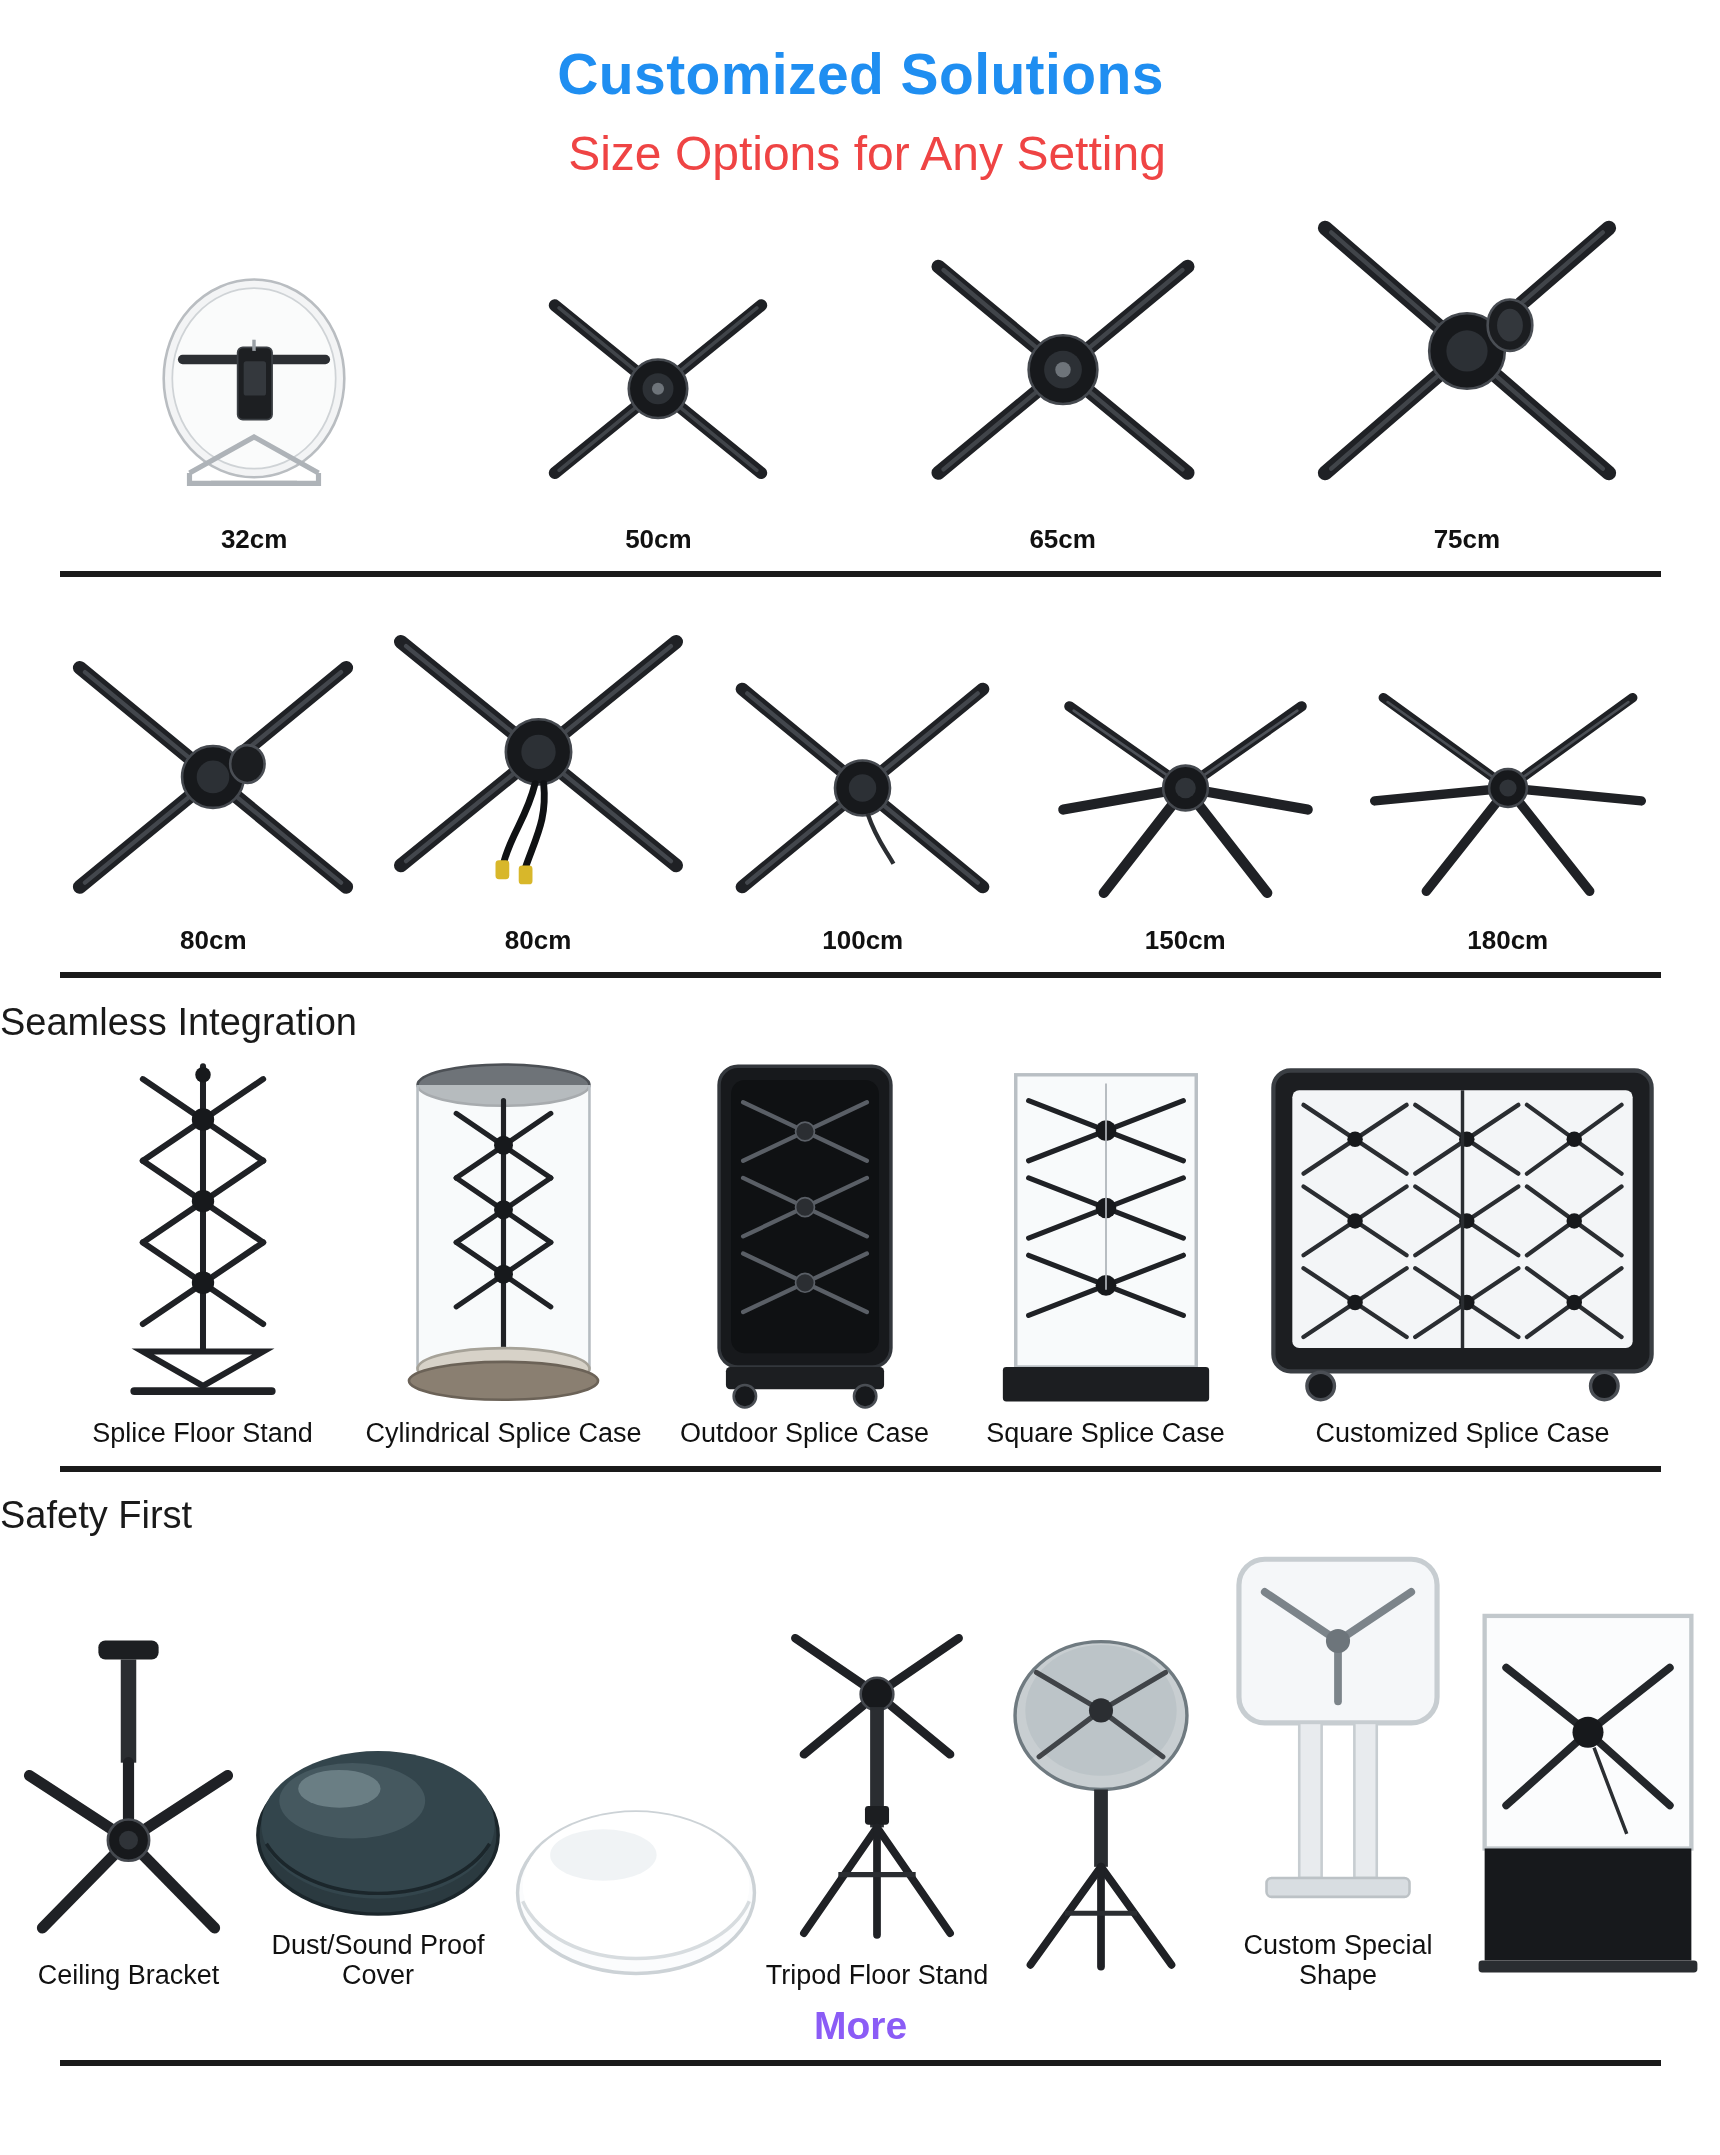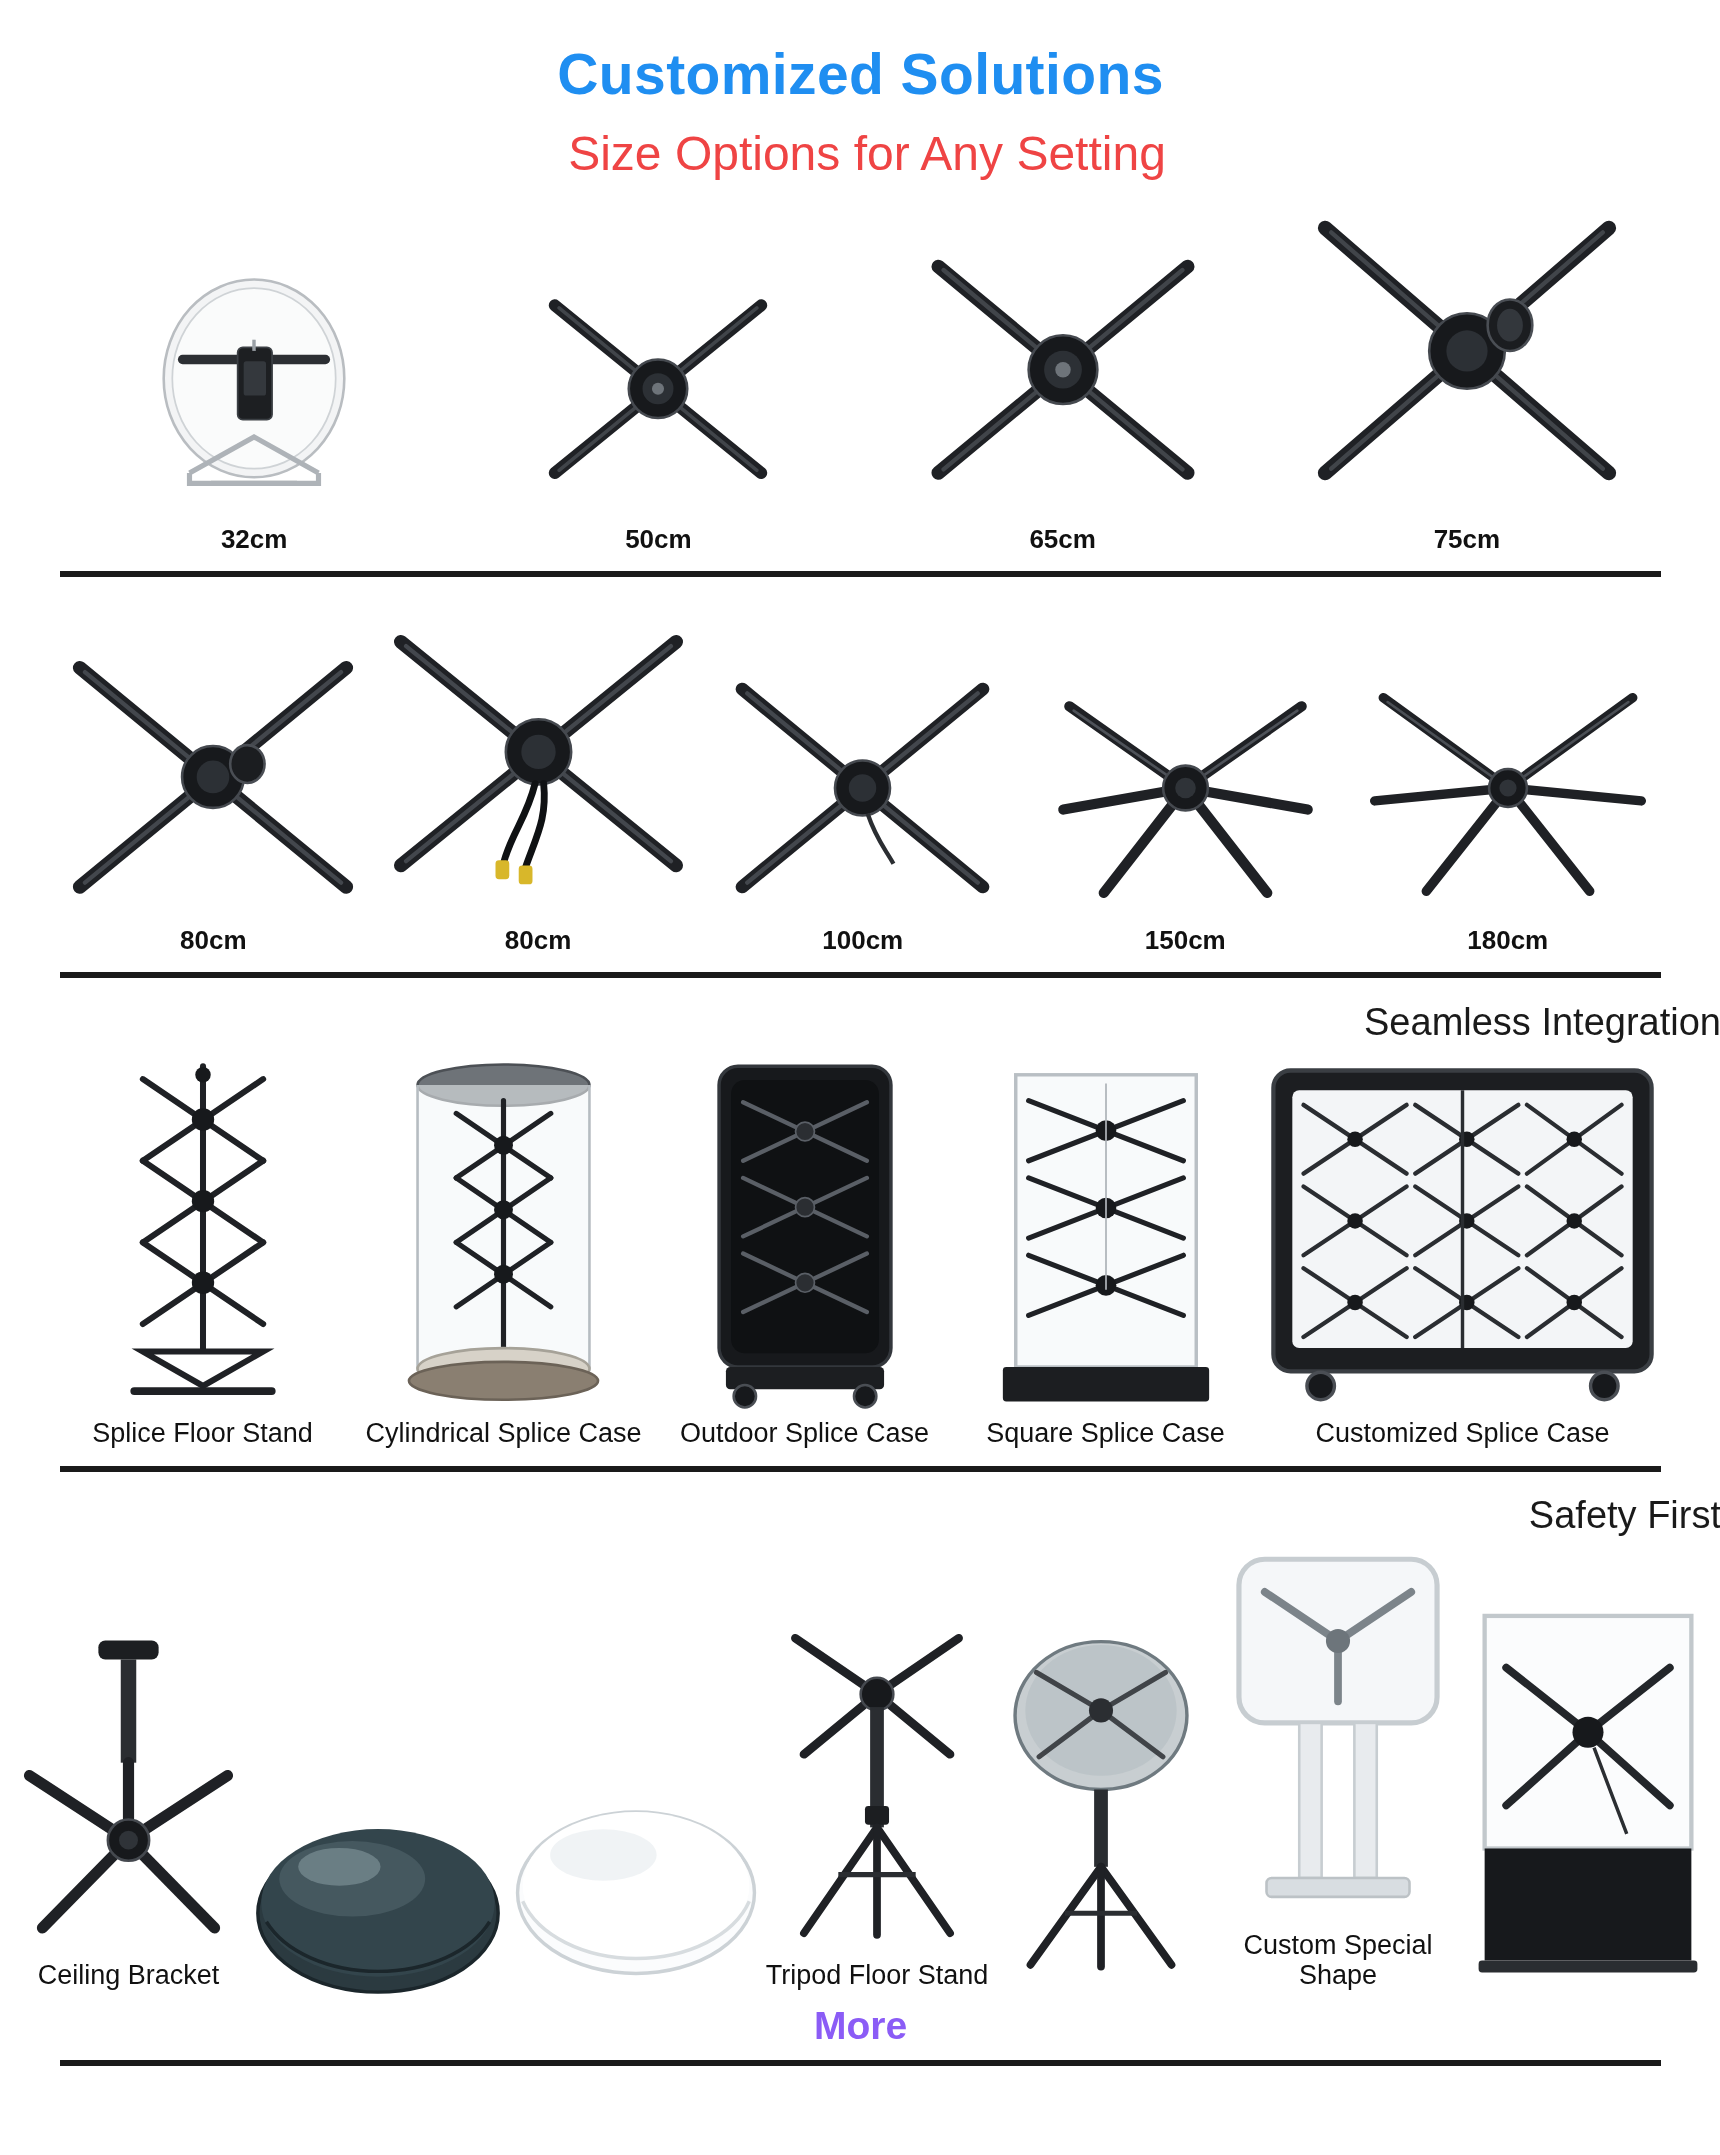--- a/index.html
+++ b/index.html
@@ -30,21 +30,21 @@
   .sub-title {
     text-align: center;
     color: #ef4444;
     font-size: 48px;
     font-weight: normal;
     margin: 19px 0 0 13px;
   }
 
   
   .section-title {
-    text-align: right;
+    text-align: left;
     color: #1a1a1a;
     font-size: 38px;
     font-weight: normal;
     margin: 22.4px 0 5.2px 0;
   }
   .rule {
     height: 6px;
     background: #1a1a1a;
     margin: 8.6px 60px 0 60px;
   }
@@ -472,20 +472,21 @@
     <div class="cell">
       <div class="art">
         <svg width="258" height="206" viewBox="0 0 300 240">
           <ellipse cx="150" cy="140" rx="140" ry="92" fill="#2b3a40" stroke="#1b262b" stroke-width="4"></ellipse>
           <ellipse cx="150" cy="128" rx="136" ry="86" fill="#33454c"></ellipse>
           <ellipse cx="120" cy="100" rx="85" ry="44" fill="#53686f" opacity="0.55"></ellipse>
           <ellipse cx="105" cy="86" rx="48" ry="22" fill="#8fa3a9" opacity="0.5"></ellipse>
           <path d="M20 150 A140 92 0 0 0 280 150" fill="none" stroke="#1b262b" stroke-width="4"></path>
         </svg>
       </div>
+      <div class="caption normal">Dust/Sound Proof Cover</div>
     </div>
 
     <div class="cell">
       <div class="art">
         <svg width="258" height="206" viewBox="0 0 300 240">
           <ellipse cx="150" cy="136" rx="138" ry="94" fill="#fbfcfd" stroke="#ccd2d6" stroke-width="4"></ellipse>
           <ellipse cx="150" cy="128" rx="132" ry="86" fill="#ffffff"></ellipse>
           <ellipse cx="112" cy="92" rx="62" ry="30" fill="#eef2f4" opacity="0.9"></ellipse>
           <path d="M18 146 A138 94 0 0 0 282 146" fill="none" stroke="#d7dcdf" stroke-width="4"></path>
         </svg>

